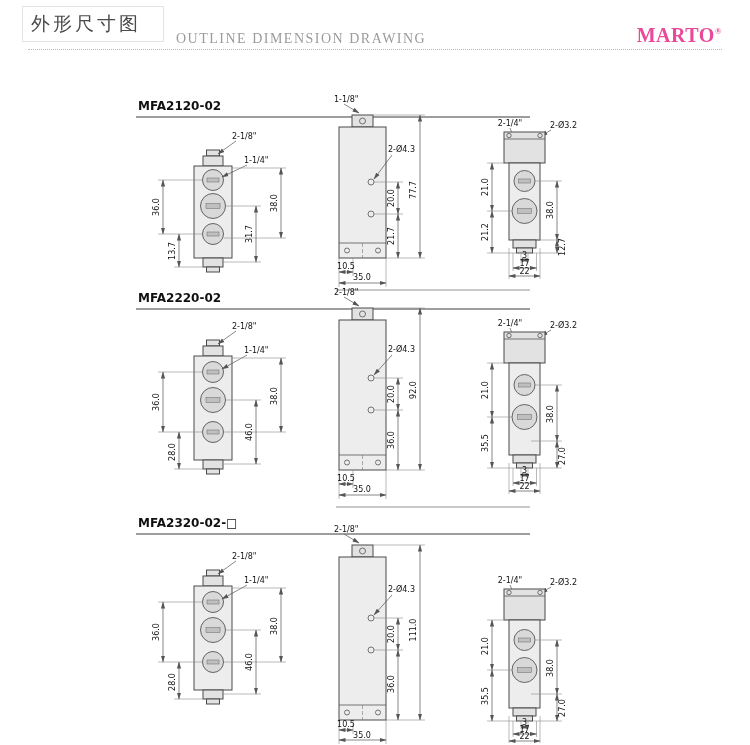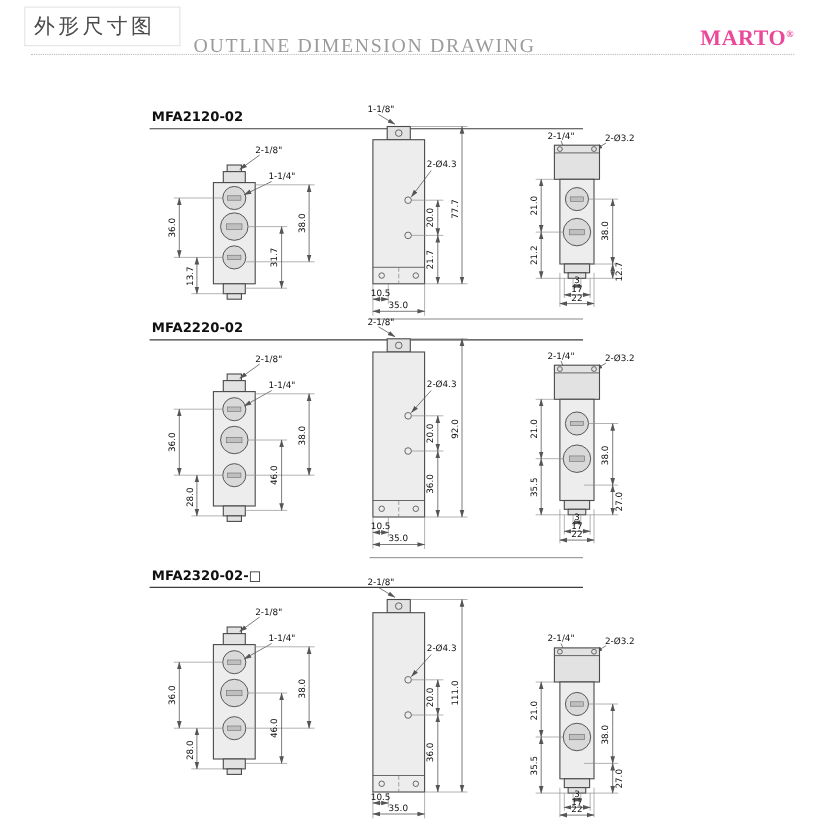--- a/index.html
+++ b/index.html
@@ -1,19 +1,19 @@
 <!DOCTYPE html>
 <html><head>
 <meta charset="utf-8">
 <style>
   html,body{margin:0;padding:0;background:#fff;font-family:"DejaVu Sans",sans-serif;}
   .page{position:relative;width:750px;height:745px;background:#fff;overflow:hidden;}
   .title-box{position:absolute;left:22px;top:6px;width:142px;height:36px;border:1px solid #e4e4e4;display:flex;align-items:center;padding-left:8px;box-sizing:border-box;font-family:Liberation Serif, serif;}
   .title-cn{font-size:19px;color:#4a4a4a;letter-spacing:3px;}
-  .title-en{position:absolute;left:176px;top:31px;font-family:"Liberation Serif",serif;font-size:18px;color:#9b9b9b;letter-spacing:1.5px;}
+  .title-en{position:absolute;left:176px;top:31px;font-family:"Liberation Serif",serif;font-size:14px;color:#9b9b9b;letter-spacing:1.5px;}
   .brand{position:absolute;right:28px;top:24px;font-family:"Liberation Serif",serif;font-weight:bold;font-size:20px;color:#ec4899;letter-spacing:.5px;}
   .brand sup{font-size:9px;vertical-align:super;}
   .header-rule{position:absolute;left:28px;right:28px;top:49px;border-top:1.5px dotted #b8b8b8;}
   svg.drawing{position:absolute;left:0;top:0;}
   .ol{fill:#ededed;stroke:#4a4a4a;stroke-width:1;}
   .ol2{fill:#e2e2e2;stroke:#4a4a4a;stroke-width:1;}
   .port{fill:#d9d9d9;stroke:#555;stroke-width:.9;}
   .slot{fill:#bfbfbf;stroke:#666;stroke-width:.5;}
   .hole{fill:none;stroke:#555;stroke-width:.8;}
   .ext{stroke:#8a8a8a;stroke-width:.6;}

